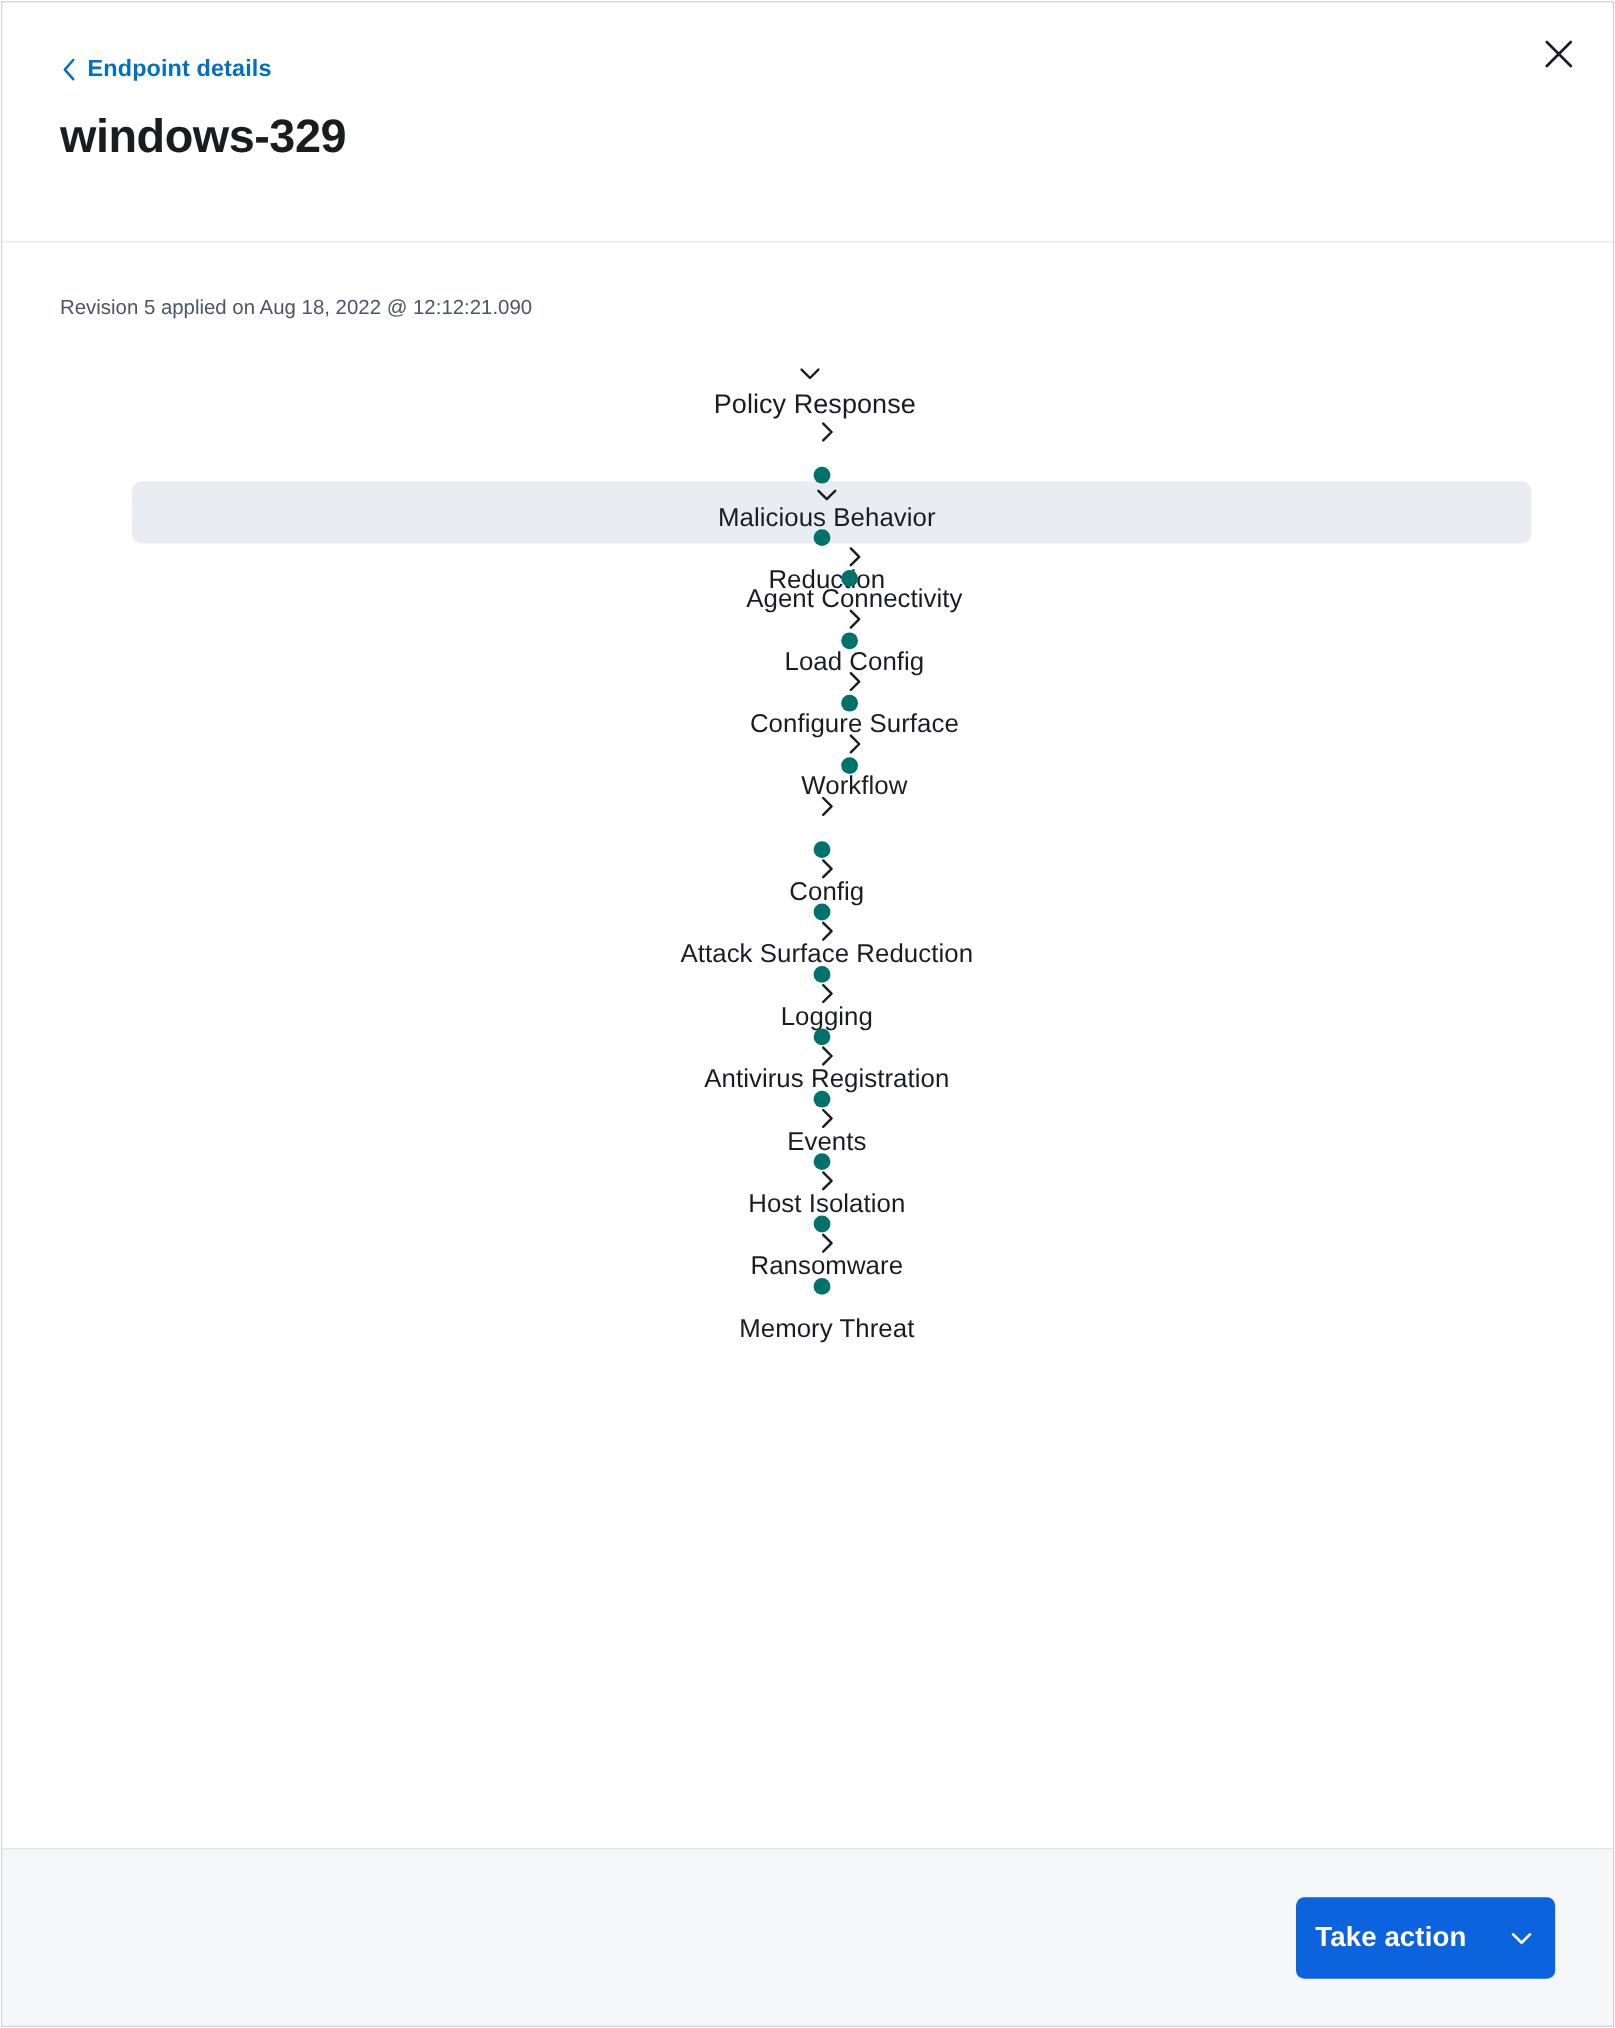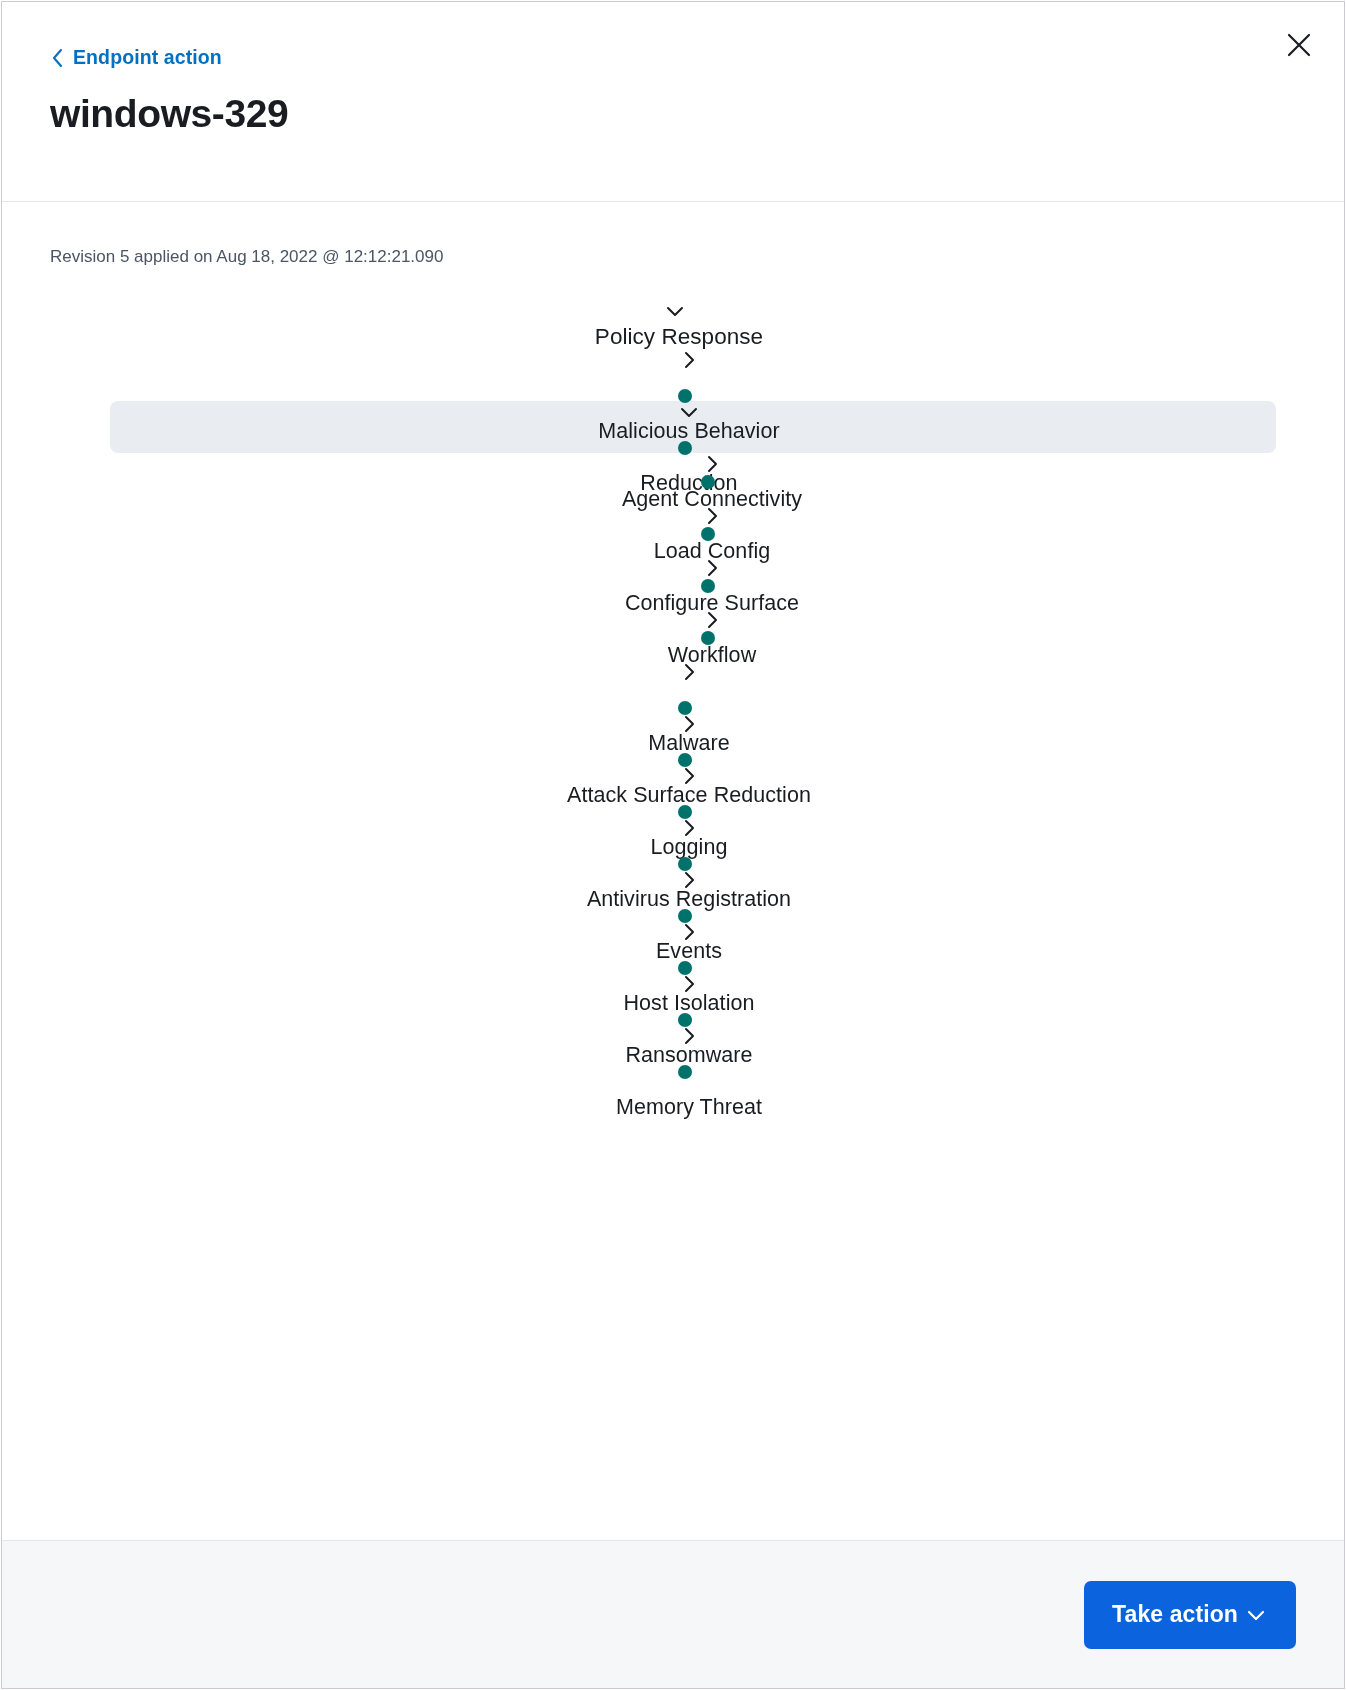--- a/index.html
+++ b/index.html
@@ -157,29 +157,29 @@
     border-top: 1px solid #e3e6eb;
     display: flex;
     align-items: center;
     justify-content: flex-end;
     padding: 0 48px;
     box-sizing: border-box;
   }
   .take-action-btn {
     display: inline-flex;
     align-items: center;
-    gap: 6px;
+    gap: 34px;
     background: #0b64dd;
     color: #ffffff;
     border: none;
     border-radius: 7px;
     font-size: 23px;
     font-weight: bold;
     font-family: "Liberation Sans", sans-serif;
-    padding: 0 28px;
+    padding: 0 16px;
     height: 68px;
     cursor: pointer;
     letter-spacing: 0.1px;
   }
   .take-action-btn svg { display: block; }
 </style>
 </head>
 <body>
 
 <div class="flyout">
@@ -192,21 +192,21 @@
         </svg>
       </span>
     </button>
 
     <div class="back-link">
       <span class="chev">
         <svg width="13" height="20" viewBox="0 0 13 20" aria-hidden="true">
           <path d="M10 2 L3 10 L10 18" fill="none" stroke="#0071c2" stroke-width="2.1" stroke-linecap="round" stroke-linejoin="round"></path>
         </svg>
       </span>
-      <span class="back-label">Endpoint action</span>
+      <span class="back-label">Endpoint details</span>
     </div>
 
     <h1 class="title">windows-329</h1>
   </div>
 
   <div class="flyout-body">
     <div class="revision-line">Revision 5 applied on Aug 18, 2022 @ 12:12:21.090</div>
 
     <div class="tree">
 
@@ -274,21 +274,21 @@
             <span class="dot" style="background: rgb(0, 114, 107);"></span>
             <span class="node-label">Workflow</span>
           </div>
           <div class="tree-row lvl1">
             <span class="tw">
               <svg width="22" height="22" viewBox="0 0 22 22" aria-hidden="true">
                 <path d="M8 4 L15 11 L8 18" fill="none" stroke="#1a1c21" stroke-width="2" stroke-linecap="round" stroke-linejoin="round"></path>
               </svg>
             </span>
             <span class="dot" style="background: rgb(0, 114, 107);"></span>
-            <span class="node-label">Malware</span>
+            <span class="node-label">Config</span>
           </div>
           <div class="tree-row lvl1">
             <span class="tw">
               <svg width="22" height="22" viewBox="0 0 22 22" aria-hidden="true">
                 <path d="M8 4 L15 11 L8 18" fill="none" stroke="#1a1c21" stroke-width="2" stroke-linecap="round" stroke-linejoin="round"></path>
               </svg>
             </span>
             <span class="dot" style="background: rgb(0, 114, 107);"></span>
             <span class="node-label">Attack Surface Reduction</span>
           </div>

